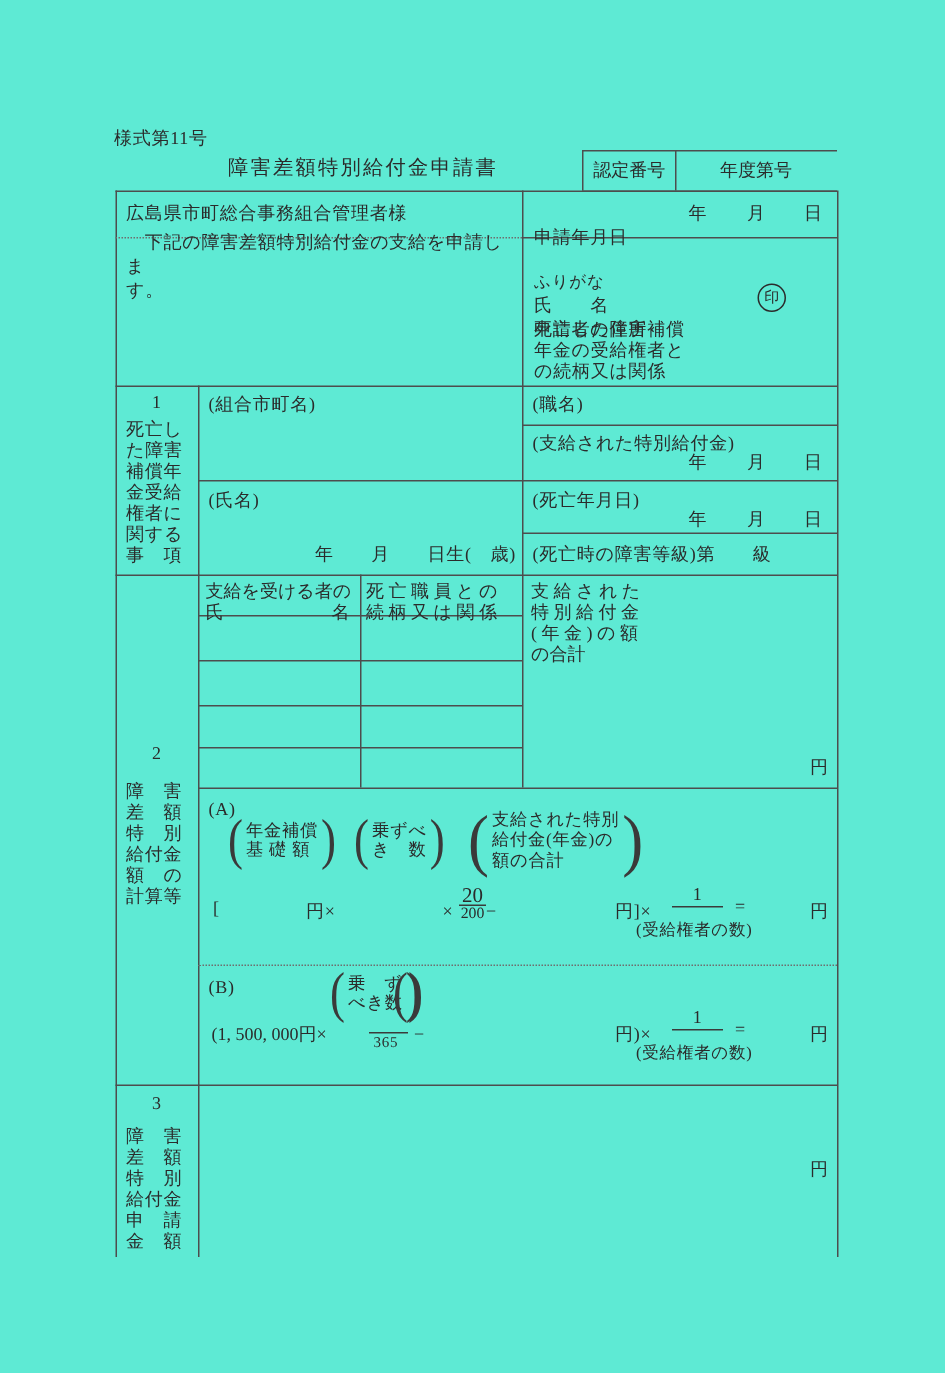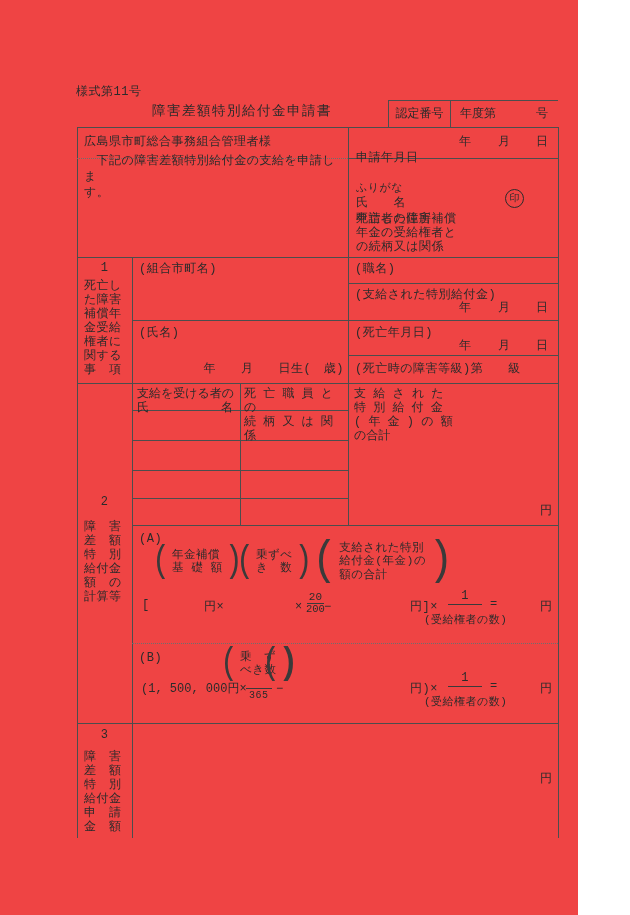--- a/index.html
+++ b/index.html
@@ -1,18 +1,18 @@
 <!DOCTYPE html>
 <html><head>
 <meta charset="utf-8">
 <style>
   html,body { margin:0; padding:0; background:#ffffff; }
   .page {
-    position:relative; width:578px; height:915px; background:#ef4444;
-    font-family:Liberation Mono, monospace;
+    position:relative; width:630px; height:915px; background:#5eead4;
+    font-family:Liberation Serif, serif;
     color:#2b2b2b; font-size:12px; overflow:hidden;
   }
   .t { position:absolute; white-space:pre-line; line-height:14px; letter-spacing:0.5px; }
   .hl { position:absolute; height:0; border-top:1px solid #4d4d4d; }
   .hl.dot { border-top:1px dotted #6e6e6e; }
   .vl { position:absolute; width:0; border-left:1px solid #4d4d4d; }
   .center { text-align:center; }
   .right { text-align:right; }
   .small { font-size:11px; }
   .tiny { font-size:10px; line-height:10px; }
@@ -20,41 +20,41 @@
   .seal {
     position:absolute; width:17px; height:17px; border:1px solid #2b2b2b;
     border-radius:50%; display:flex; align-items:center; justify-content:center;
     font-size:10px; line-height:10px; letter-spacing:0;
   }
   .pg { position:absolute; display:flex; align-items:center; }
   .pg .par { font-size:30px; font-weight:400; line-height:1; transform:scaleY(1.25); transform-origin:center; color:#3a3a3a; }
   .pg.h3 .par { font-size:42px; transform:scaleY(1.1); }
   .pg .pc { white-space:pre-line; line-height:13.5px; font-size:11.5px; padding:0 2px; letter-spacing:0.5px; }
   .frac { position:absolute; display:inline-flex; flex-direction:column; align-items:center; }
-  .frac .num { font-size:11px; line-height:11px; padding:0 2px; border-bottom:1px solid #3a3a3a;text-align:center; }
+  .frac .num { font-size:14px; line-height:11px; padding:0 2px; border-bottom:1px solid #3a3a3a;text-align:center; }
   .frac .den { font-size:10.5px; line-height:11px; }
   .certcell { position:absolute; display:flex; align-items:center; }
   .fillcell { position:absolute; }
 </style>
 </head>
 <body>
 
 <div class="page">
 
   <div class="t" style="left:76px; top:85px;">様式第11号</div>
   <div class="t title center" style="left:77px; top:105px; width:330px;">障害差額特別給付金申請書</div>
 
   <div class="hl" style="left:388px; top:100px; width:170px;"></div>
   <div class="hl" style="left:388px; top:127px; width:170px;"></div>
   <div class="vl" style="left:388px; top:100px; height:27px;"></div>
   <div class="vl" style="left:450px; top:100px; height:27px;"></div>
   <div class="certcell" style="left:389px; top:100px; width:61px; height:27px; justify-content:center;">
     <span>認定番号</span>
   </div>
-  <div class="certcell" style="left:450px; top:100px; width:108px; height:27px; justify-content:space-between; padding:0 10px; box-sizing:border-box;">
+  <div class="certcell" style="left:450px; top:100px; width:108px; height:27px; justify-content:center; padding:0 10px; box-sizing:border-box;">
     <span>年度第</span>
     <span>号</span>
   </div>
 
   <div class="hl" style="left:77px; top:127px; width:481px;"></div>
   <div class="vl" style="left:77px; top:127px; height:711px;"></div>
   <div class="vl" style="left:558px; top:127px; height:711px;"></div>
   <div class="vl" style="left:348px; top:127px; height:398px;"></div>
   <div class="vl" style="left:132px; top:257px; height:581px;"></div>
   <div class="vl" style="left:240px; top:383px; height:142px;"></div>

